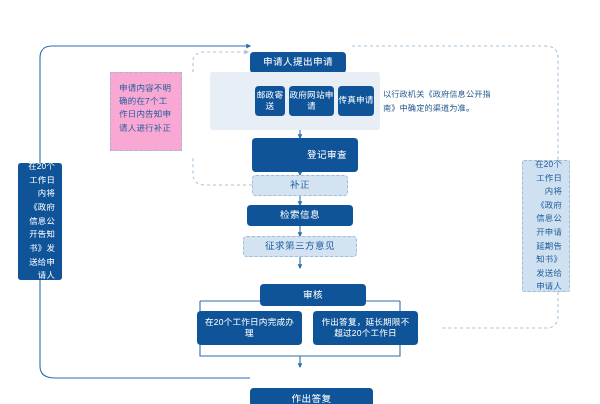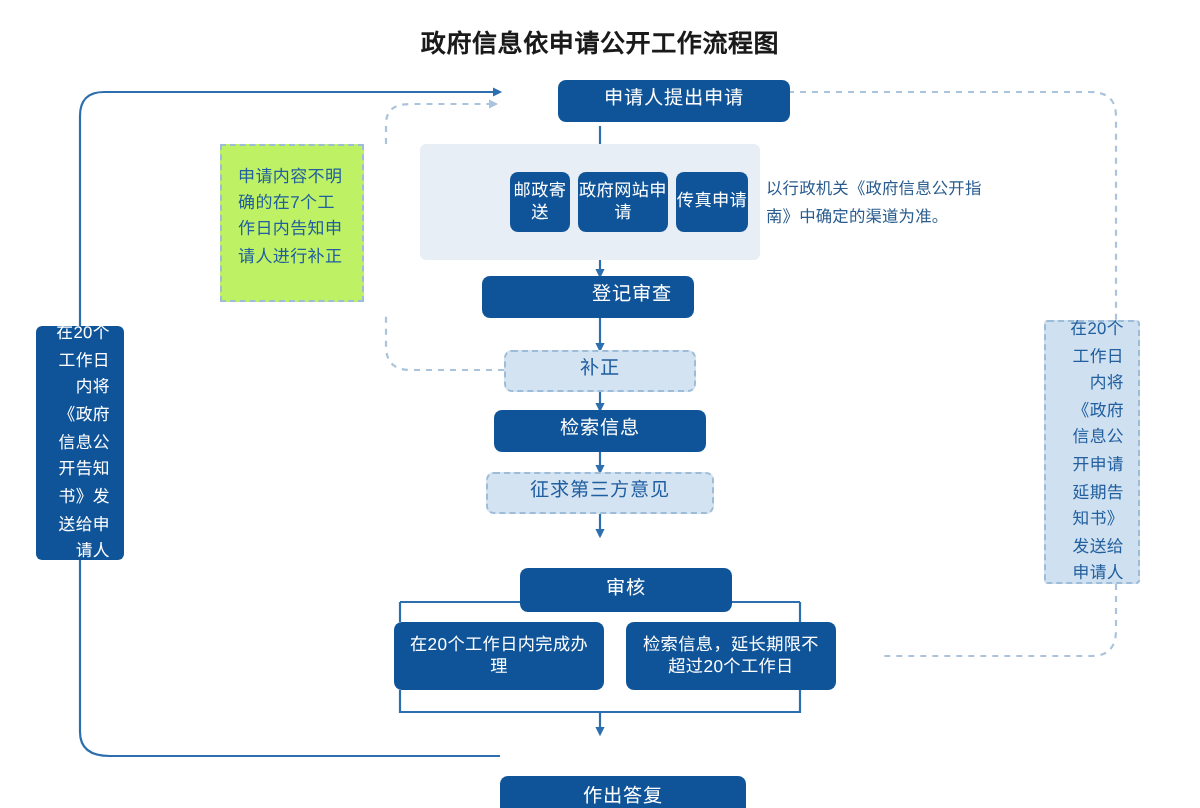--- a/index.html
+++ b/index.html
@@ -64,21 +64,21 @@
   }
   .panel {
     position: absolute;
     box-sizing: border-box;
     background: #e8eef5;
     border-radius: 3px;
   }
   .note {
     position: absolute;
     box-sizing: border-box;
-    background: #bef264;
+    background: #f9a8d4;
     border: 1px dashed #9dbcd8;
     color: #215f9e;
     padding: 9px 8px;
     line-height: 1.55;
   }
   .sidenote-text {
     font-size: 8.5px;
     letter-spacing: 0.2px;
   }
   .channel-caption {
@@ -170,45 +170,44 @@
       <path d="M252,185 L205,185 Q193,185 193,173 L193,157"></path>
       <path d="M193,72 L193,62 Q193,52 205,52 L248,52" marker-end="url(#arrD)"></path>
 
       <path d="M352,46 L545,46 Q558,46 558,58 L558,160"></path>
       <path d="M558,292 L558,315 Q558,328 546,328 L440,328"></path>
     </g>
   </svg>
 
   <div class="layer">
 
-    <div class="title">政府信息依申请公开工作流程图</div>
-
-    <div class="node dark t-main" style="left:250px; top:40px; width:116px; height:21px;margin-left:29px;">申请人提出申请</div>
+
+    <div class="node dark t-main" style="left:250px; top:52px; width:96px; height:21px;">申请人提出申请</div>
 
     <div class="panel" style="left:210px; top:72px; width:170px; height:58px;"></div>
 
     <div class="node dark t-chan" style="left:255px; top:86px; width:30px; height:30px;">邮政寄送</div>
     <div class="node dark t-chan" style="left:338px; top:86px; width:36px; height:30px;">传真申请</div>
     <div class="node dark t-chan" style="left:289px; top:86px; width:45px; height:30px;">政府网站申请</div>
 
     <div class="channel-caption" style="left:383px; top:88px; width:108px;">以行政机关《政府信息公开指南》中确定的渠道为准。</div>
 
-    <div class="node dark t-main" style="left:241px; top:138px; width:106px; height:21px;padding-left:44px;">登记审查</div>
+    <div class="node dark t-main" style="left:252px; top:138px; width:106px; height:34px;padding-left:44px;">登记审查</div>
 
     <div class="node light t-main" style="left:252px; top:175px; width:96px; height:21px;">补正</div>
 
     <div class="node dark t-main" style="left:247px; top:205px; width:106px; height:21px;">检索信息</div>
 
     <div class="node light t-main" style="left:243px; top:236px; width:114px; height:21px;">征求第三方意见</div>
 
     <div class="node dark t-main" style="left:260px; top:268px; width:106px; height:22px;margin-top:16px;">审核</div>
 
     <div class="node dark t-branch" style="left:197px; top:311px; width:105px; height:34px; padding:0 7px;">在20个工作日内完成办理</div>
 
-    <div class="node dark t-branch" style="left:313px; top:311px; width:105px; height:34px; padding:0 7px;">检索信息，延长期限不超过20个工作日</div>
+    <div class="node dark t-branch" style="left:313px; top:311px; width:105px; height:34px; padding:0 7px;">作出答复，延长期限不超过20个工作日</div>
 
     <div class="node dark t-main" style="left:250px; top:388px; width:123px; height:22px;">作出答复</div>
 
     <div class="note sidenote-text" style="left:110px; top:72px; width:72px; height:79px;">申请内容不明确的在7个工作日内告知申请人进行补正</div>
 
     <div class="vert-note dark" style="left:18px; top:163px; width:44px; height:117px;">在20个工作日内将《政府信息公开告知书》发送给申请人</div>
 
     <div class="vert-note light" style="left:522px; top:160px; width:48px; height:132px;">在20个工作日内将《政府信息公开申请延期告知书》发送给申请人</div>
 
   </div>

